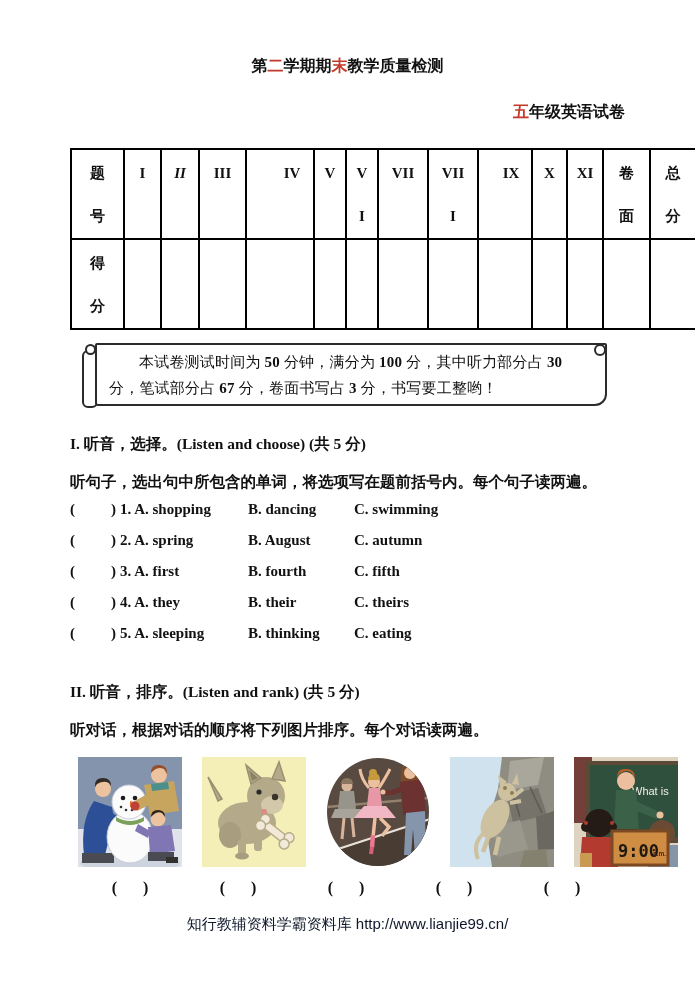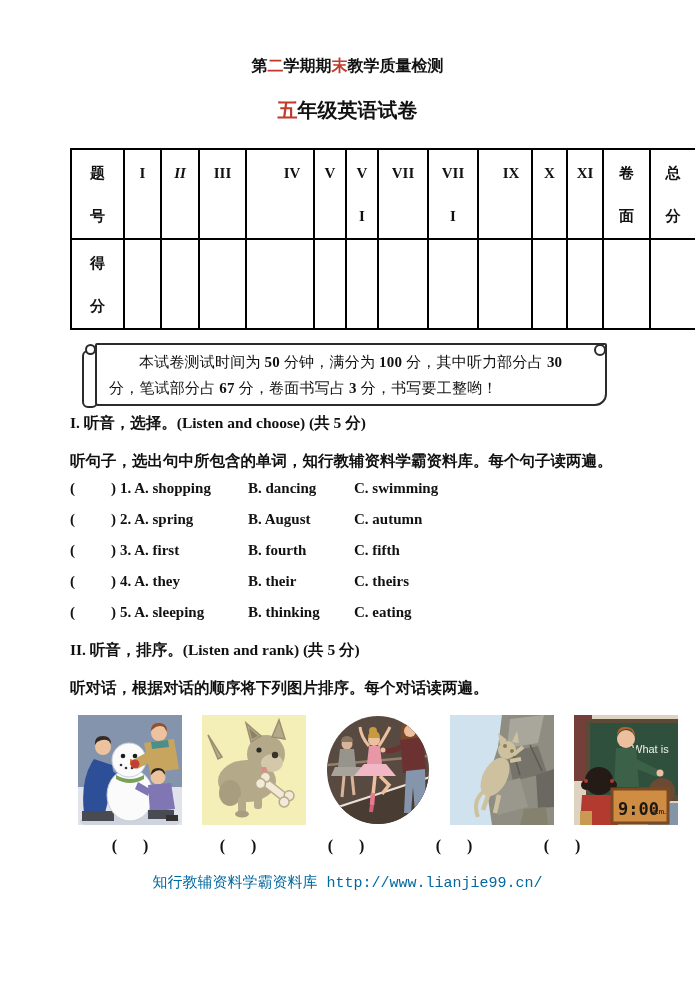--- a/index.html
+++ b/index.html
@@ -1,21 +1,21 @@
 <!DOCTYPE html>
 <html><head>
 <meta charset="utf-8">
 <style>
   html,body{margin:0;padding:0;background:#fff;}
   body{width:695px;height:982px;overflow:hidden;color:#111;
        font-family:"Liberation Serif","DejaVu Serif",serif;}
   .page{box-sizing:border-box;width:695px;height:876px;padding:56px 70px 0 70px;}
   .red{color:#c23b2a;}
   .doc-title{text-align:center;font-size:16px;font-weight:bold;line-height:20px;}
-  .doc-subtitle{text-align:center;font-size:20px;font-weight:bold;line-height:20px;margin-top:26px;font-family:Liberation Mono, monospace;}
+  .doc-subtitle{text-align:right;font-size:16px;font-weight:bold;line-height:20px;margin-top:26px;}
 
   
   table.score{border-collapse:collapse;table-layout:fixed;width:100%;margin-top:26px;}
   table.score td{border:2px solid #000;padding:2px 0 0 0;text-align:center;
        vertical-align:top;font-weight:bold;font-size:15px;overflow:hidden;}
   tr.hd{height:88px;} tr.sc{height:82px;}
   .cell-line{height:43px;line-height:43px;}
 
   
   .banner-wrap{position:relative;margin:8px 0 0 25px;width:512px;height:70px;}
@@ -25,39 +25,39 @@
   .banner-roll{position:absolute;left:-13px;top:12px;width:12px;height:54px;background:#fff;
        border:2px solid #2b2b2b;border-radius:6px;}
   .banner-roll::before{content:"";position:absolute;left:1px;top:-8px;width:7px;height:7px;
        background:#fff;border:2px solid #2b2b2b;border-radius:50%;}
   .banner-curl{position:absolute;right:-1px;top:-1px;width:8px;height:8px;background:#fff;
        border:2px solid #2b2b2b;border-radius:50%;}
   .banner-text{font-size:15px;line-height:26px;text-indent:2em;letter-spacing:0.2px;}
   .banner-text .num{font-weight:bold;}
 
   .part-heading{text-align:center;font-weight:bold;font-size:15.5px;margin-top:16px;line-height:22px;}
-  .sec-title{font-weight:bold;font-size:15.5px;margin-top:4px;line-height:22px;}
+  .sec-title{font-weight:bold;font-size:15.5px;margin-top:25px;line-height:22px;}
   .sec-instruction{font-weight:bold;font-size:15.5px;margin-top:16px;line-height:22px;}
 
   .q-list{margin-top:8px;}
   .q-row{display:flex;align-items:baseline;height:31px;font-weight:bold;font-size:15px;}
   .q-paren{display:flex;justify-content:space-between;width:46px;}
   .q-na{margin-left:4px;width:128px;}
   .q-b{width:106px;}
 
   .images{display:flex;gap:20px;margin-top:16px;margin-left:8px;}
   .img-box{width:104px;height:110px;}
   .img-box svg{display:block;width:104px;height:110px;}
 
   .answers{display:flex;gap:4px;margin-top:12px;margin-left:8px;}
   .ans{width:104px;display:flex;justify-content:center;font-weight:bold;font-size:16px;}
   .ans-gap{display:inline-block;width:26px;}
 
-  .footer{margin-top:18px;text-align:center;color:#0369a1;font-size:15px;
-       font-family:Liberation Mono, monospace;}
+  .footer{margin-top:18px;text-align:center;color:#0f172a;font-size:15px;
+       font-family:Liberation Sans, sans-serif;}
 </style>
 </head>
 <body>
 
 <div class="page">
 
   <div class="doc-title"><span>第</span><span class="red">二</span><span>学期期</span><span class="red">末</span><span>教学质量检测</span></div>
   <div class="doc-subtitle"><span class="red">五</span><span>年级英语试卷</span></div>
 
   <table class="score">
@@ -136,21 +136,21 @@
   <div class="banner-wrap">
     <div class="banner-roll"></div>
     <div class="banner-main">
       <div class="banner-curl"></div>
       <div class="banner-text"><span>本试卷测试时间为 </span><span class="num">50</span><span> 分钟，满分为 </span><span class="num">100</span><span> 分，其中听力部分占 </span><span class="num">30</span><span> 分，笔试部分占 </span><span class="num">67</span><span> 分，卷面书写占 </span><span class="num">3</span><span> 分，书写要工整哟！</span></div>
     </div>
   </div>
 
 
   <div class="sec-title">I. 听音，选择。(Listen and choose) (共 5 分)</div>
-  <div class="sec-instruction">听句子，选出句中所包含的单词，知行教辅资料学霸资料库。每个句子读两遍。</div>
+  <div class="sec-instruction">听句子，选出句中所包含的单词，将选项写在题前括号内。每个句子读两遍。</div>
 
   <div class="q-list">
       <div class="q-row">
         <span class="q-paren">
           <span class="">(</span>
           <span class="">)</span>
         </span>
         <span class="q-na">1. A. shopping</span>
         <span class="q-b">B. dancing</span>
         <span class="q-c">C. swimming</span>

